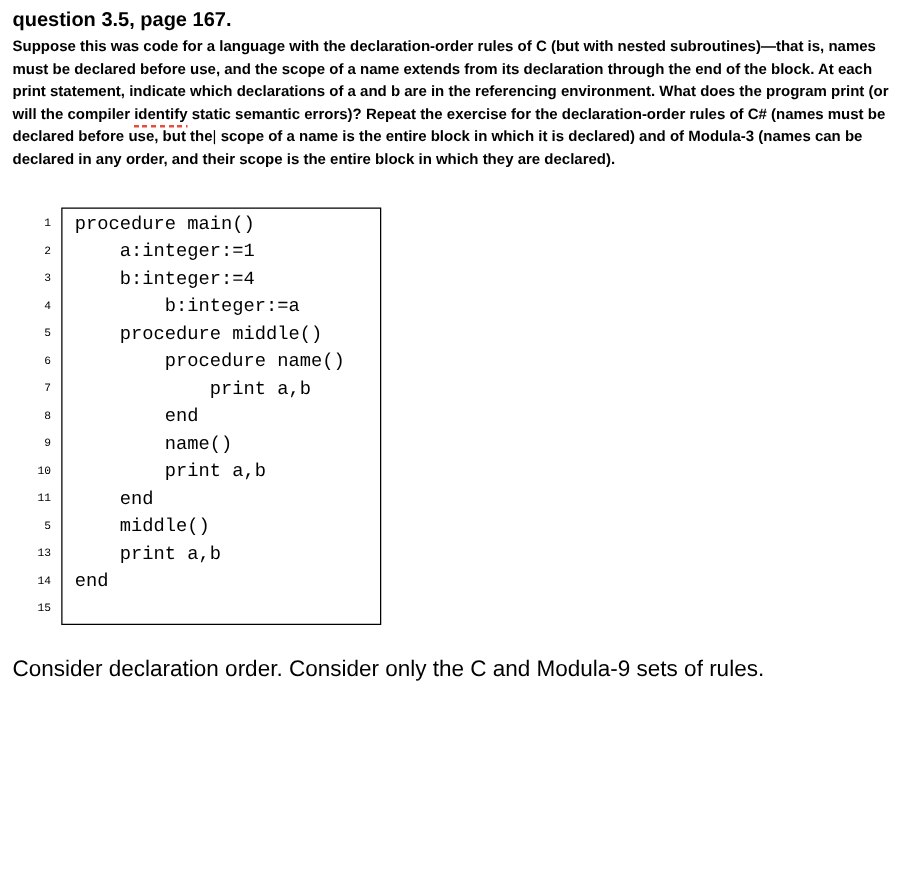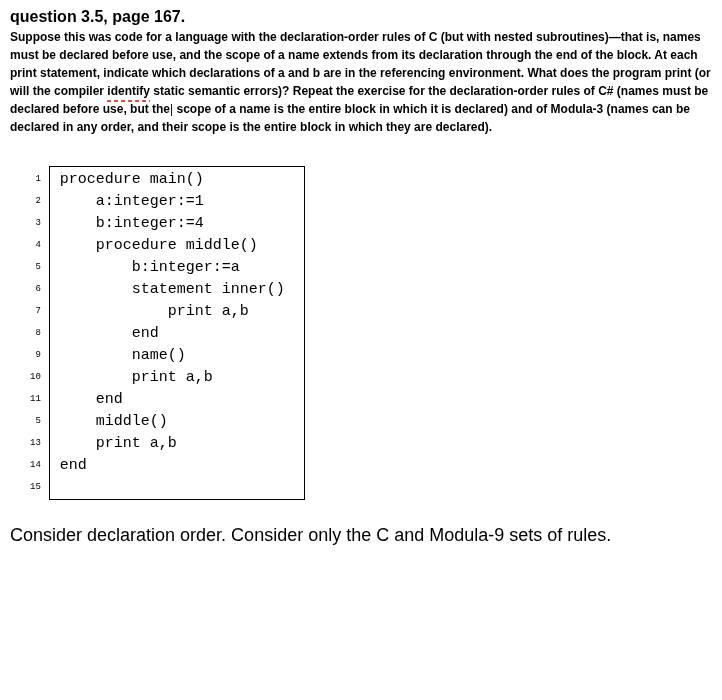--- a/index.html
+++ b/index.html
@@ -108,23 +108,23 @@
     <div class="line-num">11</div>
     <div class="line-num">5</div>
     <div class="line-num">13</div>
     <div class="line-num">14</div>
     <div class="line-num">15</div>
   </div>
   <div class="code-box">
     <div class="code-line">procedure main()</div>
     <div class="code-line">    a:integer:=1</div>
     <div class="code-line">    b:integer:=4</div>
+    <div class="code-line">        b:integer:=a</div>
     <div class="code-line">    procedure middle()</div>
-    <div class="code-line">        b:integer:=a</div>
-    <div class="code-line">        statement inner()</div>
+    <div class="code-line">        procedure name()</div>
     <div class="code-line">            print a,b</div>
     <div class="code-line">        end</div>
     <div class="code-line">        name()</div>
     <div class="code-line">        print a,b</div>
     <div class="code-line">    end</div>
     <div class="code-line">    middle()</div>
     <div class="code-line">    print a,b</div>
     <div class="code-line">end</div>
   </div>
 </div>

